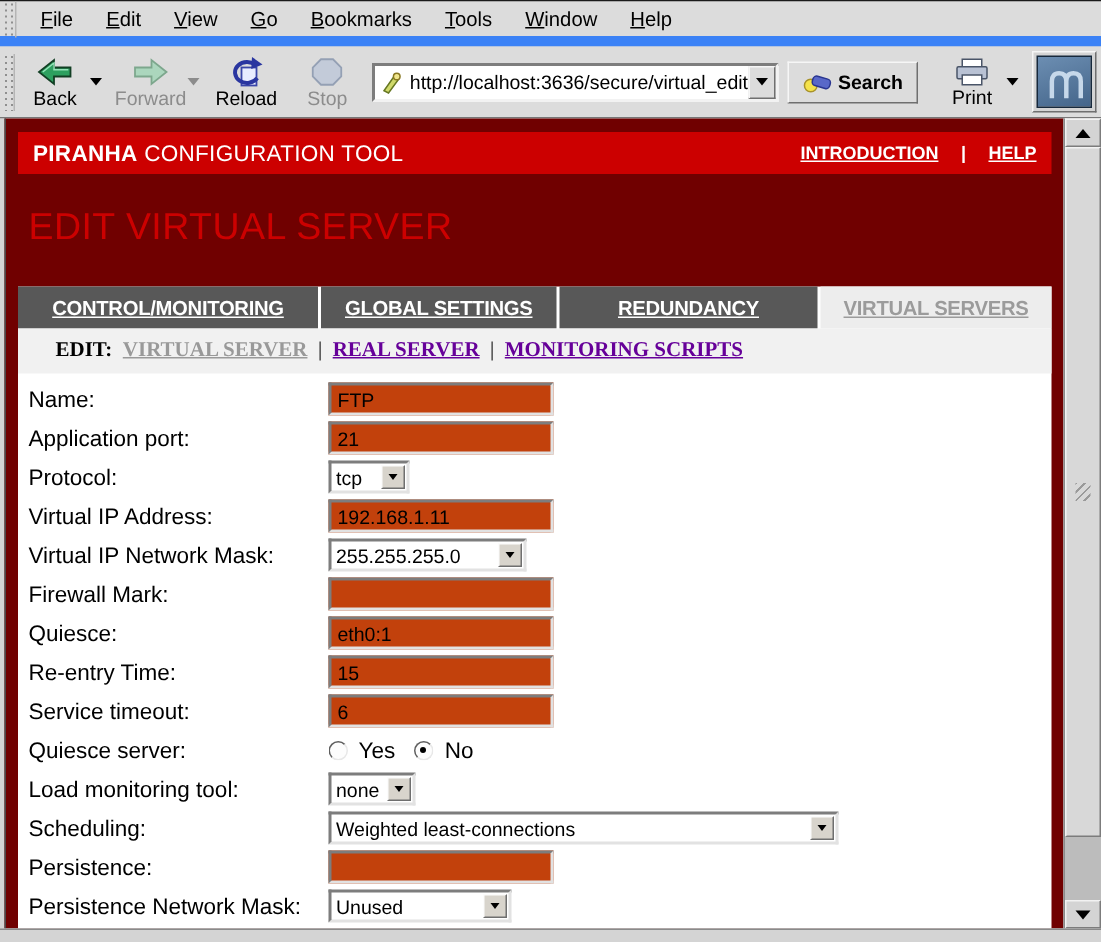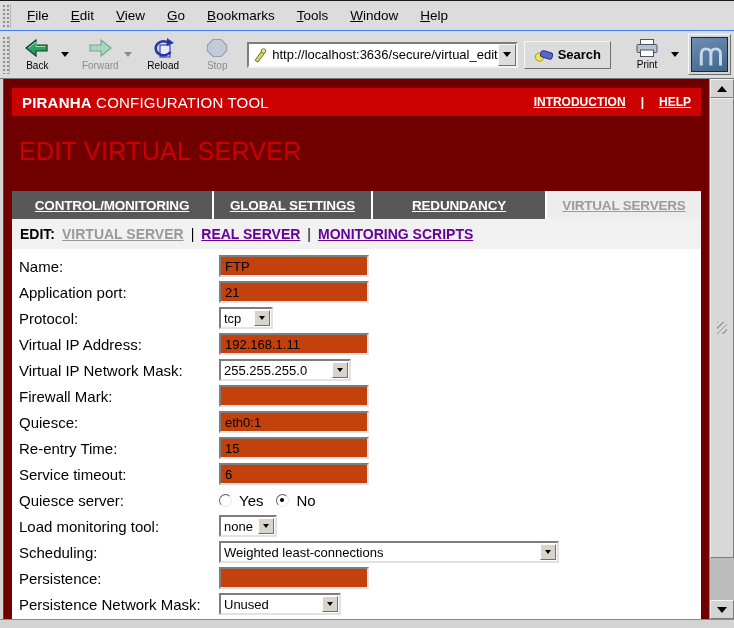--- a/index.html
+++ b/index.html
@@ -3,33 +3,33 @@
 <meta charset="utf-8">
 <style>
   * { box-sizing: border-box; margin: 0; padding: 0; }
   html,body { width:734px; height:628px; overflow:hidden; }
   body { font-family:"Liberation Sans", sans-serif; background:#d4d4d4; }
 
   .window { width:734px; height:628px; display:flex; flex-direction:column; border-top:1px solid #1a1a1a; }
 
   
   .menubar { height:30px; background:#dcdcdc; display:flex; align-items:center;
-             border-bottom:1px solid #3b82f6; }
+             border-bottom:7px solid #3b82f6; }
   .grippy { width:9px; height:24px; margin:0 5px 0 2px;
             background-image:radial-gradient(#8f8f8f 28%, transparent 30%);
             background-size:4px 4px; border-right:1px solid #b5b5b5; }
   .menu-item { display:inline-block; font-size:13.5px; color:#000; padding:4px 11px; cursor:default; }
   .menu-item::first-letter { text-decoration:underline; }
 
   
   .toolbar { height:48px; background:#dcdcdc; display:flex; align-items:center;
              border-bottom:1px solid #777; }
   .toolbar .grippy { height:38px; }
   .tb-btn { display:flex; flex-direction:column; align-items:center; justify-content:center;
-            font-size:10px; color:#000; padding:1px 4px; min-width:44px; }
+            font-size:13px; color:#000; padding:1px 4px; min-width:44px; }
   .tb-btn.disabled { color:#8c8c8c; }
   .tb-label { line-height:12px; margin-top:1px; }
   .dd { width:12px; height:34px; display:flex; align-items:center; justify-content:center; margin-right:8px; }
   .tri { width:0; height:0; border-left:4px solid transparent; border-right:4px solid transparent;
          border-top:5px solid #000; display:inline-block; }
   .tri.gray { border-top-color:#8c8c8c; }
   .urlbar { display:flex; align-items:center; background:#fff; height:26px; width:278px;
             border:2px solid; border-color:#7d7d7d #f2f2f2 #f2f2f2 #7d7d7d; margin:0 6px 0 8px; }
   .url-text { font-size:13px; white-space:nowrap; overflow:hidden; flex:1; padding-left:4px; }
   .url-dd { width:18px; height:22px; background:#dcdcdc; border:1px solid;
@@ -62,21 +62,21 @@
   
   .tabs { height:28px; display:flex; flex:none; }
   .tab { background:#585858; color:#fff; font-weight:bold; font-size:13.5px; text-decoration:underline;
          display:flex; align-items:center; justify-content:center; margin-right:2px; cursor:pointer;
          letter-spacing:-0.2px; }
   .tab.t1 { width:200px; } .tab.t2 { width:157px; } .tab.t3 { width:172px; }
   .tab.active { background:#ededed; color:#9b9b9b; flex:1; margin-right:0; }
 
   
   .subnav { height:30px; flex:none; background:#f1f1f1; display:flex; align-items:center;
-            gap:7px; padding-left:8px; font-size:14px; font-weight:bold; }
+            gap:7px; padding-left:25px; font-size:14px; font-weight:bold;font-family:Liberation Serif, serif; }
   .sn-prefix { color:#000; }
   .sn-current { color:#999999; text-decoration:underline; cursor:default; }
   .sn-sep { color:#000; font-weight:normal; }
   .sn-link { color:#660099; text-decoration:underline; cursor:pointer; }
 
   
   .form { padding:6px 0 0 7px; flex:1; }
   .frow { display:flex; align-items:center; height:22px; margin-bottom:4px; font-size:15px; }
   .flabel { width:200px; flex:none; color:#000; }
   .tinput { width:150px; height:22px; border:2px solid; border-color:#7d7d7d #e2e2e2 #e2e2e2 #7d7d7d;

